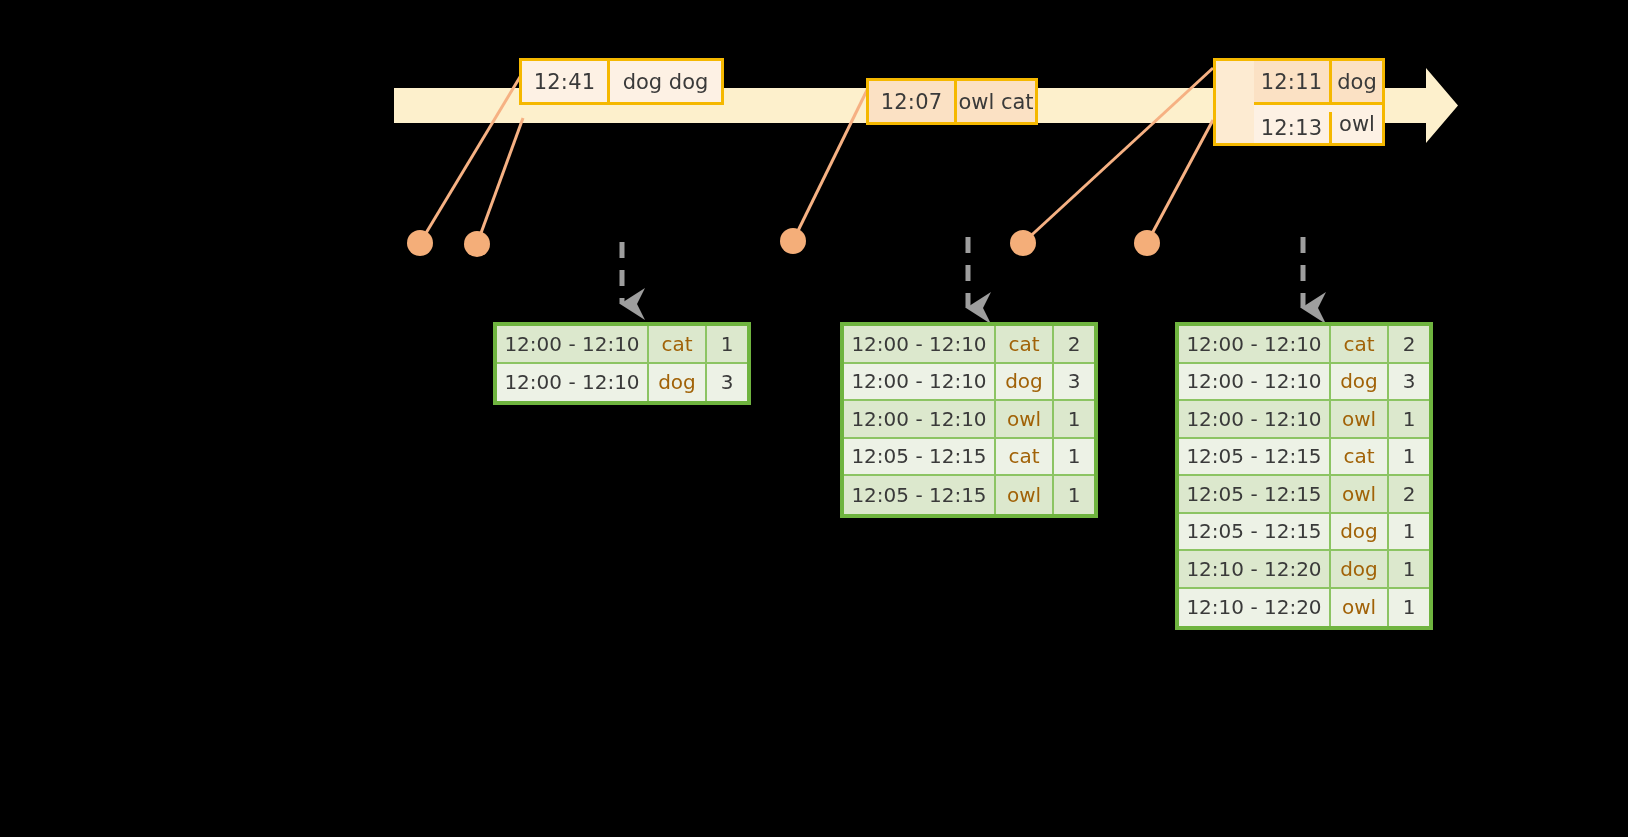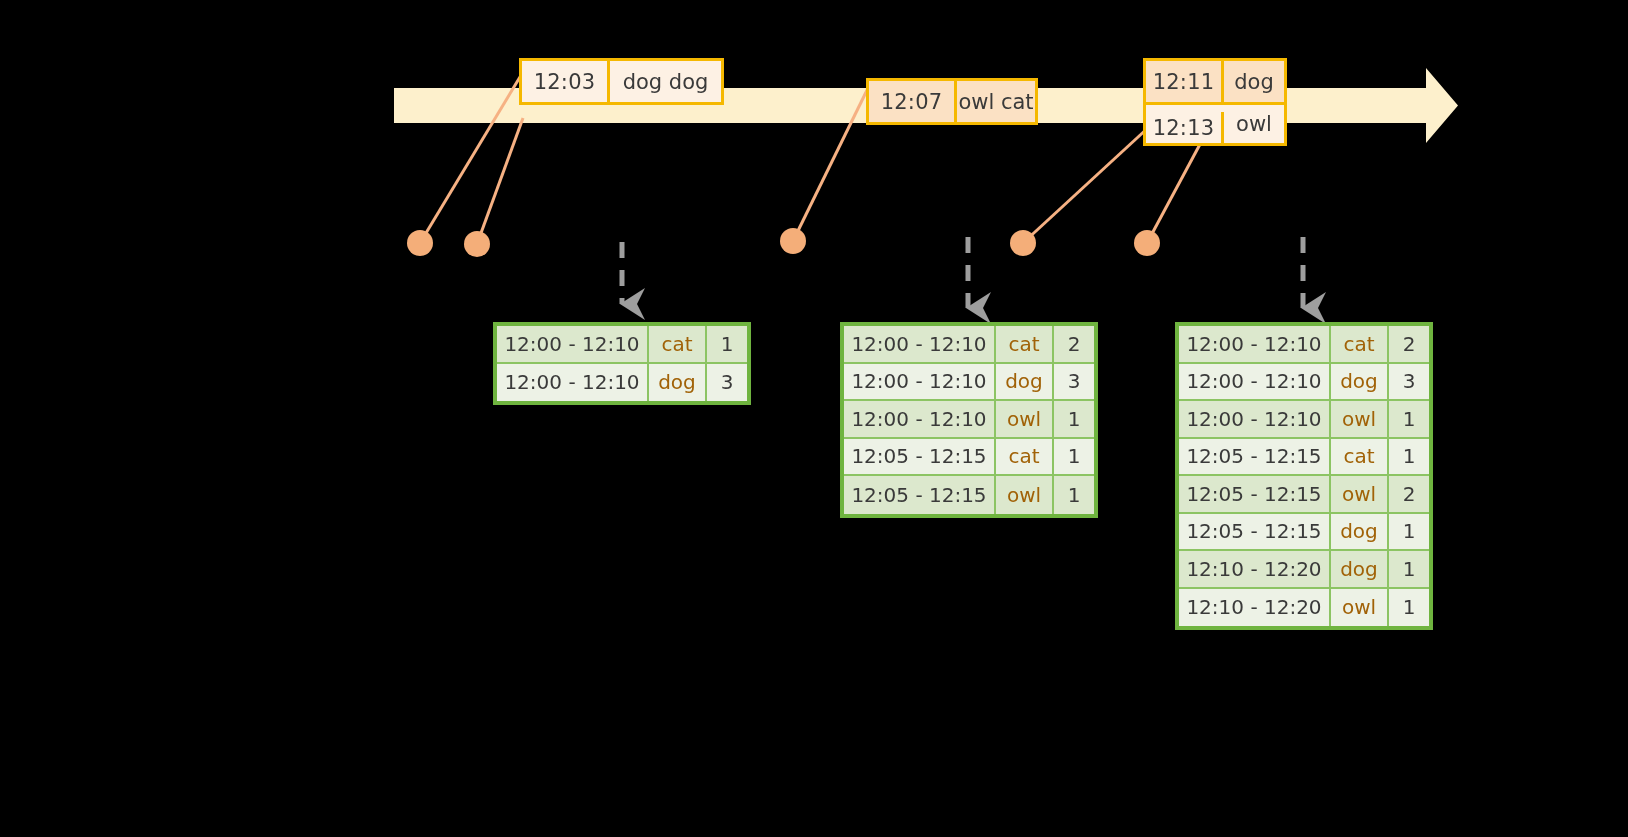--- a/index.html
+++ b/index.html
@@ -152,31 +152,31 @@
       </defs>
     <line x1="622" y1="242" x2="622" y2="304" stroke="#9E9E9E" stroke-width="5" stroke-dasharray="16 12" marker-end="url(#grayhead)"></line>
         <line x1="968" y1="237" x2="968" y2="308" stroke="#9E9E9E" stroke-width="5" stroke-dasharray="16 12" marker-end="url(#grayhead)"></line>
         <line x1="1303" y1="237" x2="1303" y2="308" stroke="#9E9E9E" stroke-width="5" stroke-dasharray="16 12" marker-end="url(#grayhead)"></line>
       </g>
   </svg>
 
   <div id="events-layer">
       <div class="event-box" style="left: 519px; top: 58px; width: 205px;">
         <div class="event-row shade-b">
-          <div class="event-time" style="width: 88px;">12:03</div>
+          <div class="event-time" style="width: 88px;">12:41</div>
           <div class="event-words">dog dog</div>
         </div>
       </div>
       <div class="event-box" style="left: 866px; top: 78px; width: 172px;">
         <div class="event-row shade-a">
           <div class="event-time" style="width: 88px;">12:07</div>
           <div class="event-words">owl cat</div>
         </div>
       </div>
-      <div class="event-box" style="left: 1143px; top: 58px; width: 144px;">
+      <div class="event-box" style="left: 1213px; top: 58px; width: 172px; padding-left: 38px;">
         <div class="event-row shade-a">
           <div class="event-time" style="width: 78px;">12:11</div>
           <div class="event-words">dog</div>
         </div>
         <div class="event-row shade-b">
           <div class="event-time" style="width: 78px; margin-top: 7px;">12:13</div>
           <div class="event-words">owl</div>
         </div>
       </div>
     </div>

